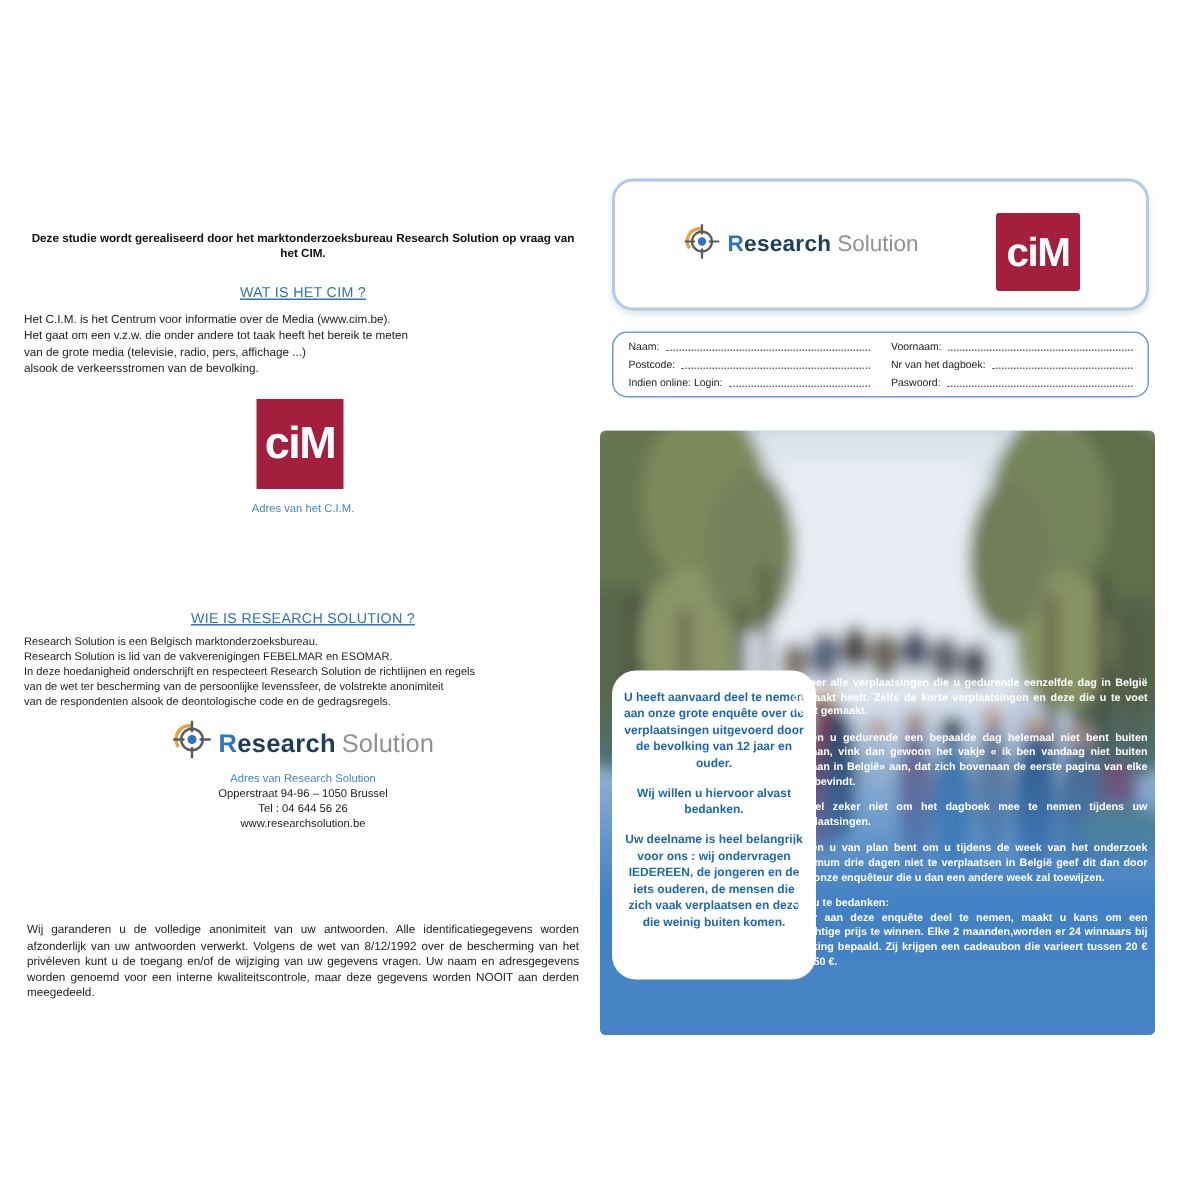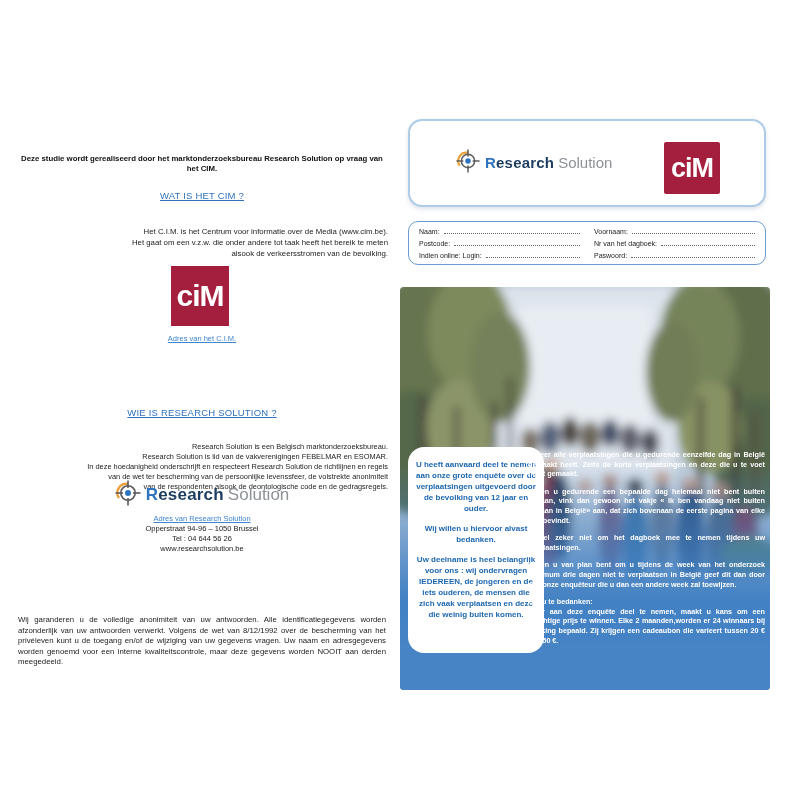--- a/index.html
+++ b/index.html
@@ -3,25 +3,25 @@
 <meta charset="utf-8">
 <style>
   html,body{margin:0;padding:0;background:#ffffff;}
   .canvas{position:relative;width:800px;height:800px;background:#ffffff;overflow:hidden;
           font-family:"Liberation Sans", sans-serif;color:#1a1a1a;}
   .abs{position:absolute;}
   
   .intro{left:16px;top:154px;width:372px;font-size:7.8px;font-weight:bold;text-align:center;line-height:10px;color:#111;}
   .sec-heading{width:372px;left:16px;text-align:center;font-size:9.5px;font-weight:normal;
                color:#2f72bd;text-decoration:underline;letter-spacing:.2px;}
-  .body-lines{left:16px;width:372px;text-align:right;font-size:7.8px;line-height:11px;color:#222;margin-top:19px;}
+  .body-lines{left:16px;width:372px;text-align:left;font-size:7.8px;line-height:11px;color:#222;}
   .cim-logo{background:#a41e3e;color:#fff;display:flex;align-items:center;justify-content:center;
             font-weight:bold;letter-spacing:-1px;}
   .cim-logo-left{left:171px;top:266px;width:58px;height:60px;font-size:30px;}
-  .addr-label{left:16px;width:372px;text-align:center;font-size:7.5px;color:#3f85cf;line-height:10px;text-decoration:underline;}
+  .addr-label{left:16px;width:372px;text-align:center;font-size:7.5px;color:#3f85cf;line-height:10px;}
   .addr-lines{left:16px;width:372px;text-align:center;font-size:7.5px;color:#222;line-height:10px;}
   .rs-logo{display:flex;align-items:center;gap:5px;}
   .rs-logo-left{left:16px;top:480px;width:372px;justify-content:center;}
   .rs-word{font-size:17px;font-weight:bold;color:#1c3d5e;letter-spacing:.2px;}
   .rs-r{color:#2e74c0;}
   .rs-sol{font-size:17px;font-weight:400;color:#8d9297;margin-left:4px;}
   .privacy{left:18px;top:615px;width:368px;font-size:7.8px;line-height:10.5px;text-align:justify;color:#222;}
   
   .header-card{left:408px;top:119px;width:358px;height:88px;border:2px solid #aecbe8;border-radius:14px;
                background:#fff;box-shadow:0 2px 4px rgba(60,90,130,.18);display:flex;align-items:center;
@@ -56,20 +56,21 @@
 <body>
 
 <div class="canvas">
 
   <div class="abs intro">Deze studie wordt gerealiseerd door het marktonderzoeksbureau Research Solution op vraag van het CIM.</div>
 
   <div class="abs sec-heading" style="top:190px;">WAT IS HET CIM ?</div>
   <div class="abs body-lines" style="top:207px;">
     <div>Het C.I.M. is het Centrum voor informatie over de Media (www.cim.be).</div>
     <div>Het gaat om een v.z.w. die onder andere tot taak heeft het bereik te meten</div>
+    <div>van de grote media (televisie, radio, pers, affichage ...)</div>
     <div>alsook de verkeersstromen van de bevolking.</div>
   </div>
 
   <div class="abs cim-logo cim-logo-left">ciM</div>
 
   <div class="abs addr-label" style="top:334px;">Adres van het C.I.M.</div>
 
   <div class="abs sec-heading" style="top:407px;">WIE IS RESEARCH SOLUTION ?</div>
   <div class="abs body-lines" style="top:423px;font-size:7.4px;line-height:10px;">
     <div>Research Solution is een Belgisch marktonderzoeksbureau.</div>

